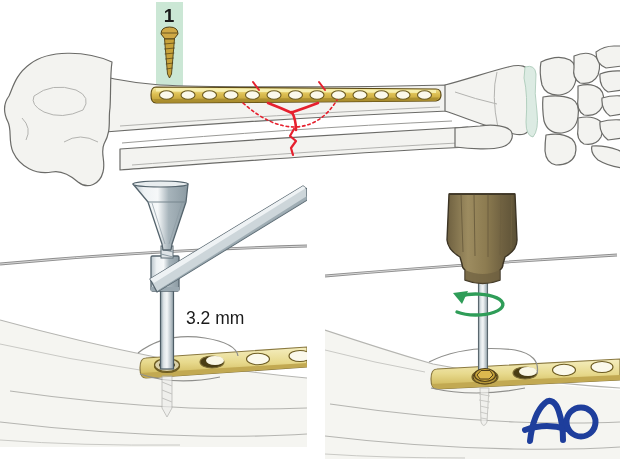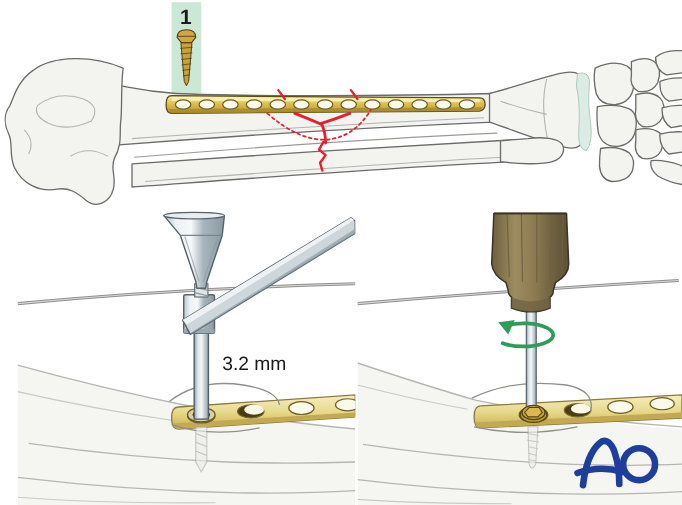--- a/index.html
+++ b/index.html
@@ -1,20 +1,20 @@
 <!DOCTYPE html>
 <html style="--fracture-red: #e6202e; --highlight-green: #cbe7d5; --plate-gold: #d9bb4e; --plate-pale: #e7d98c; --logo-blue: #1e3e9c; --rotation-green: #2f9d58; --handle-olive: #8d7c51; --bone-fill: #f3f3f0; --bone-outline: #6b6b68;"><head>
 <meta charset="utf-8">
 <style>
   html,body{margin:0;padding:0;background:#ffffff;}
   .canvas{position:relative;width:620px;height:459px;background:#fff;overflow:hidden;
           font-family:"Liberation Sans", sans-serif;}
   .panel{position:absolute;}
   .panel.top{left:0;top:0;width:620px;height:188px;}
-  .panel.bl{left:0;top:188px;width:307px;height:271px;margin-left:16px;}
+  .panel.bl{left:0;top:176px;width:307px;height:271px;}
   .panel.br{left:325px;top:188px;width:295px;height:271px;}
   svg{display:block;}
   .bone{fill:var(--bone-fill,#f3f3f0);stroke:var(--bone-outline,#6b6b68);stroke-width:1.2;stroke-linejoin:round;}
   .bone-line{fill:none;stroke:#b3b3b0;stroke-width:1;}
   .bone-line2{fill:none;stroke:#9a9a97;stroke-width:1;}
   .ghost-fill{fill:#f5f5f1;stroke:none;}
   .ghost-line{fill:none;stroke:#b5b5b1;stroke-width:1.2;}
   .ghost-line.lt{stroke:#c9c9c5;stroke-width:1;}
   .hole{fill:#fbf9ec;stroke:#6d5c22;stroke-width:1.1;}
   .fracture{stroke:var(--fracture-red,#e6202e);fill:none;stroke-linecap:round;stroke-linejoin:round;}

